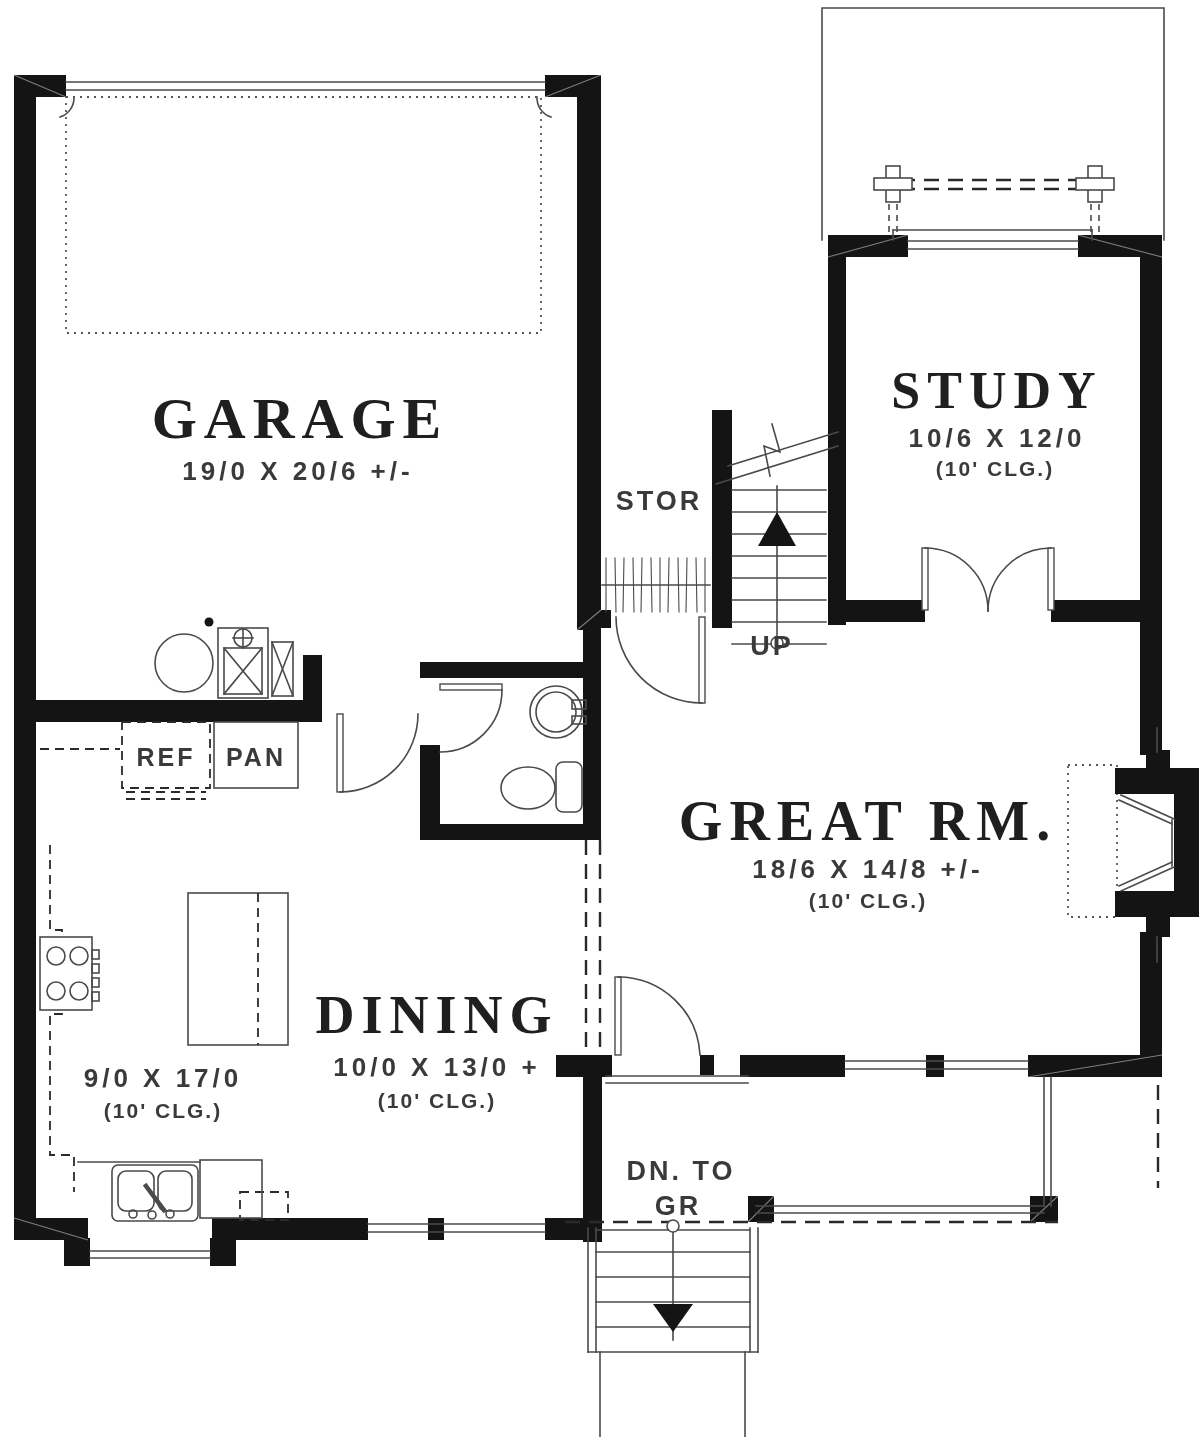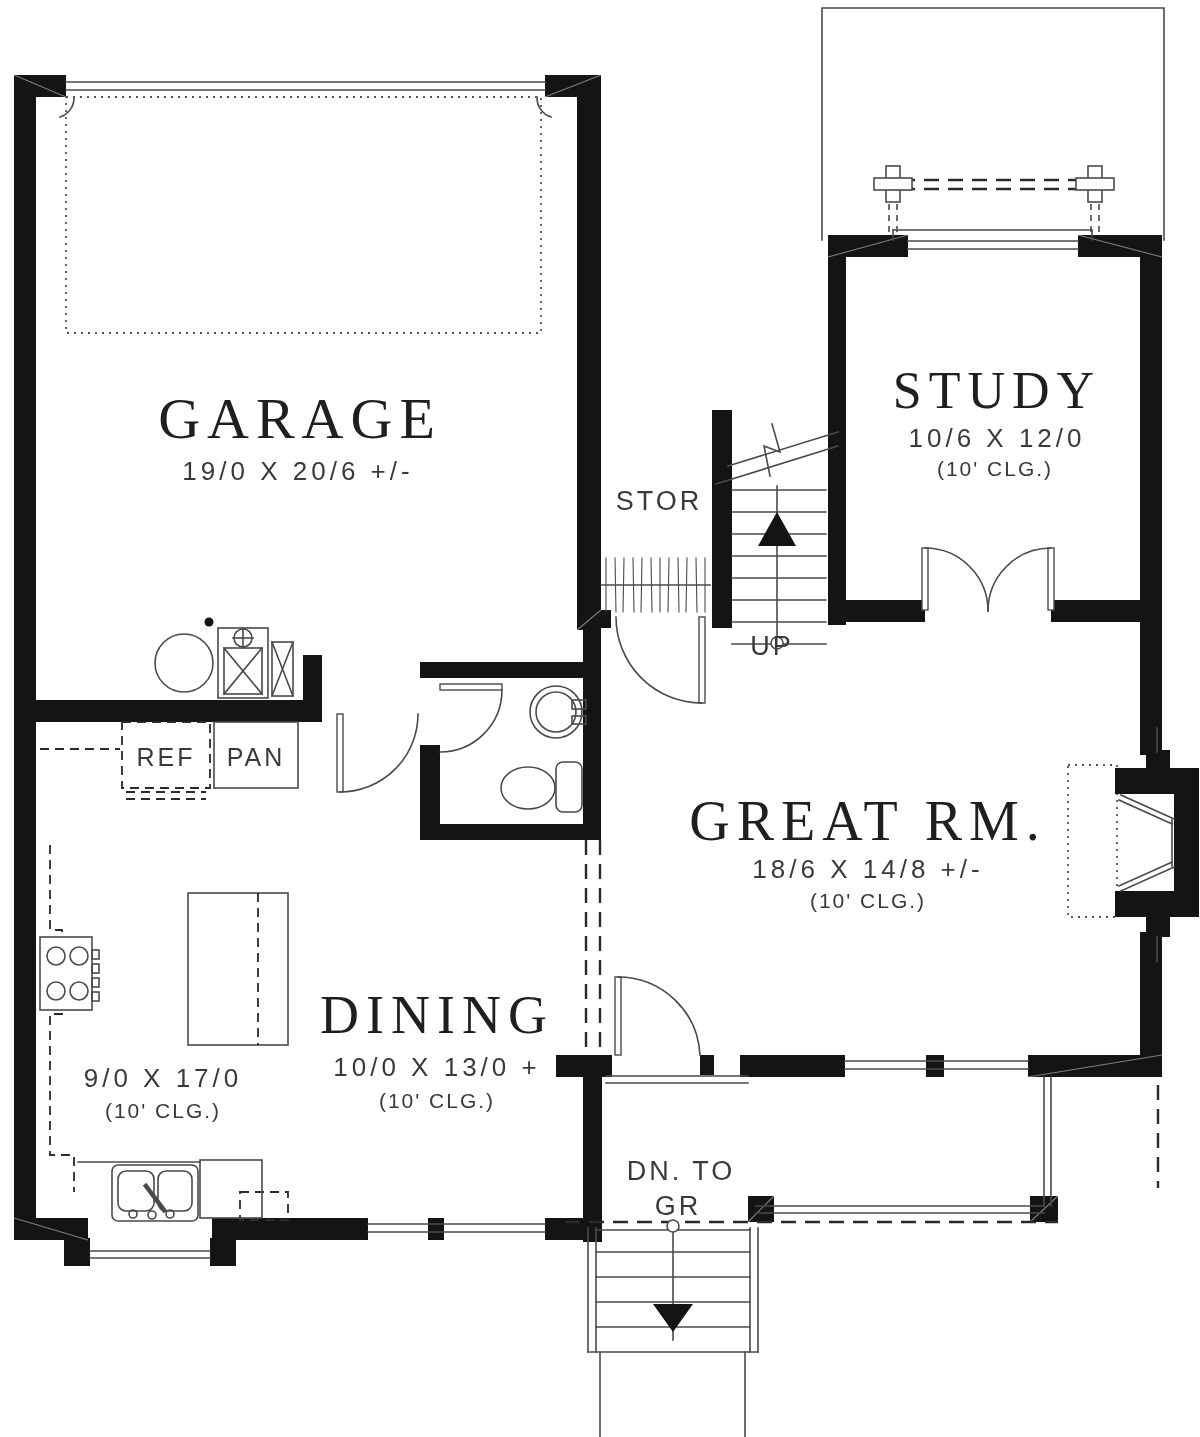--- a/index.html
+++ b/index.html
@@ -1,16 +1,16 @@
 <!DOCTYPE html>
 <html><head>
 <meta charset="utf-8">
 <style>
   html,body{margin:0;padding:0;background:#ffffff;}
-  .plan-wrap{width:1200px;height:1437px;background:#ffffff;overflow:hidden;}
+  .plan-wrap{width:1200px;height:1437px;background:#ffffff;overflow:hidden;font-weight:bold;}
   svg{display:block;}
   .wall{fill:#141414;stroke:none;}
   .seam{stroke:#ffffff;stroke-width:1.1;opacity:.45;fill:none;}
   .thin{stroke:#4a4a4a;stroke-width:1.6;fill:none;stroke-linecap:square;}
   .thin-f{stroke:#4a4a4a;stroke-width:1.6;fill:#ffffff;}
   .dash{stroke:#2a2a2a;stroke-width:2.4;fill:none;stroke-dasharray:15 9;}
   .dash-sm{stroke:#2a2a2a;stroke-width:1.8;fill:none;stroke-dasharray:9 6;}
   .dash-tiny{stroke:#4a4a4a;stroke-width:1.6;fill:none;stroke-dasharray:6 5;}
   .dot{stroke:#555555;stroke-width:1.8;fill:none;stroke-dasharray:2 5;}
   .leaf{fill:#ffffff;stroke:#4a4a4a;stroke-width:1.4;}

